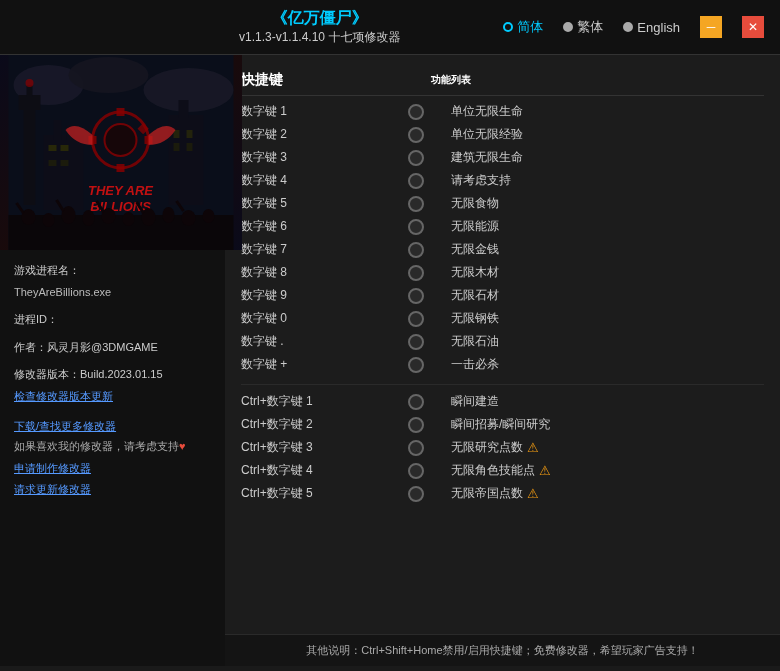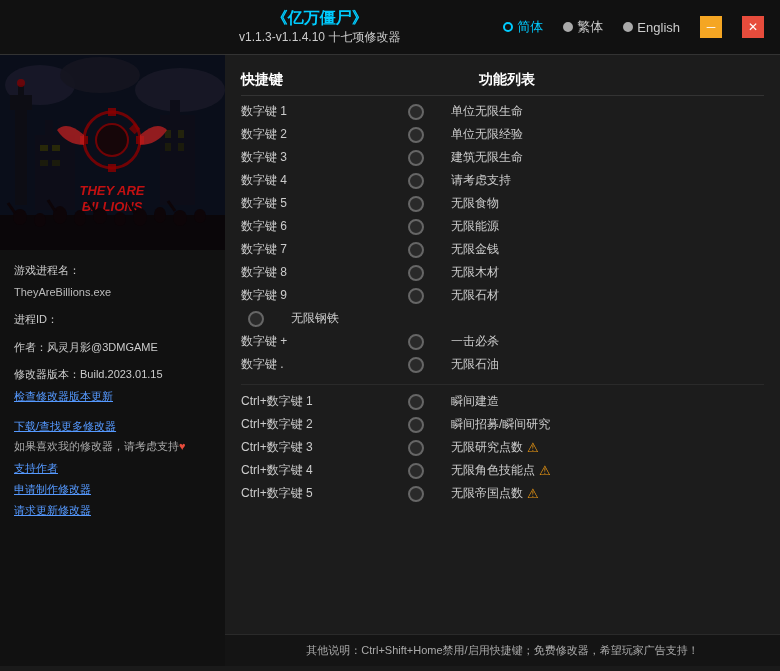--- a/index.html
+++ b/index.html
@@ -88,21 +88,21 @@
     }
 
     
     .left-panel {
       width: 225px;
       background: #111;
       display: flex;
       flex-direction: column;
     }
     .game-banner {
-      width: 225px;
+      width: 242px;
       height: 195px;
       background: linear-gradient(135deg, #0a0a1a 0%, #1a0a0a 50%, #0a0a1a 100%);
       position: relative;
       overflow: hidden;
       flex-shrink: 0;
     }
 
     .info-panel {
       padding: 10px 14px;
       font-size: 12px;
@@ -165,23 +165,22 @@
       color: #fff;
       font-size: 14px;
       font-weight: bold;
     }
     .col-toggle {
       width: 30px;
     }
     .col-func {
       flex: 1;
       color: #fff;
-      font-size: 14px;
+      font-size: 10px;
       font-weight: bold;
-      margin-left: 48px;
     }
     .cheat-row {
       display: flex;
       align-items: center;
       padding: 3px 0;
     }
     .cheat-row.divider-top {
       margin-top: 8px;
       padding-top: 8px;
       border-top: 1px solid #2a2a2a;
@@ -340,21 +339,20 @@
       <div class="info-section">
         <span class="info-label">作者：风灵月影@3DMGAME</span>
       </div>
       <div class="info-section">
         <span class="info-label">修改器版本：Build.2023.01.15</span><br>
         <span class="info-link">检查修改器版本更新</span>
       </div>
       <div class="link-list">
         <a>下载/查找更多修改器</a>
         <span style="font-size:11px; color:#aaa;"><span>如果喜欢我的修改器，请考虑支持</span><span class="heart-icon">♥</span></span><br>
-        <a>支持作者</a>
         <a>申请制作修改器</a>
         <a>请求更新修改器</a>
       </div>
     </div>
   </div>
 
   <div class="right-panel">
     <div class="cheat-table">
       <div class="table-header">
         <span class="col-key">快捷键</span>
@@ -420,37 +418,38 @@
     </span>
   </div>
           <div class="cheat-row">
     <span class="key-label">数字键 9</span>
     <span class="toggle-circle"></span>
     <span class="func-label">
       无限石材
     </span>
   </div>
           <div class="cheat-row">
+    <span class="key-label">数字键 0</span>
     <span class="toggle-circle"></span>
     <span class="func-label">
       无限钢铁
     </span>
   </div>
           <div class="cheat-row">
+    <span class="key-label">数字键 .</span>
+    <span class="toggle-circle"></span>
+    <span class="func-label">
+      无限石油
+    </span>
+  </div>
+          <div class="cheat-row">
     <span class="key-label">数字键 +</span>
     <span class="toggle-circle"></span>
     <span class="func-label">
       一击必杀
-    </span>
-  </div>
-          <div class="cheat-row">
-    <span class="key-label">数字键 .</span>
-    <span class="toggle-circle"></span>
-    <span class="func-label">
-      无限石油
     </span>
   </div>
           <div class="cheat-row divider-top">
     <span class="key-label">Ctrl+数字键 1</span>
     <span class="toggle-circle"></span>
     <span class="func-label">
       瞬间建造
     </span>
   </div>
           <div class="cheat-row">

